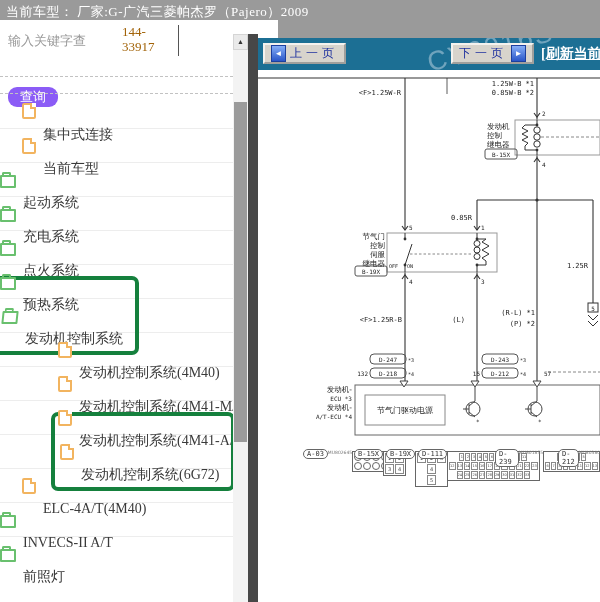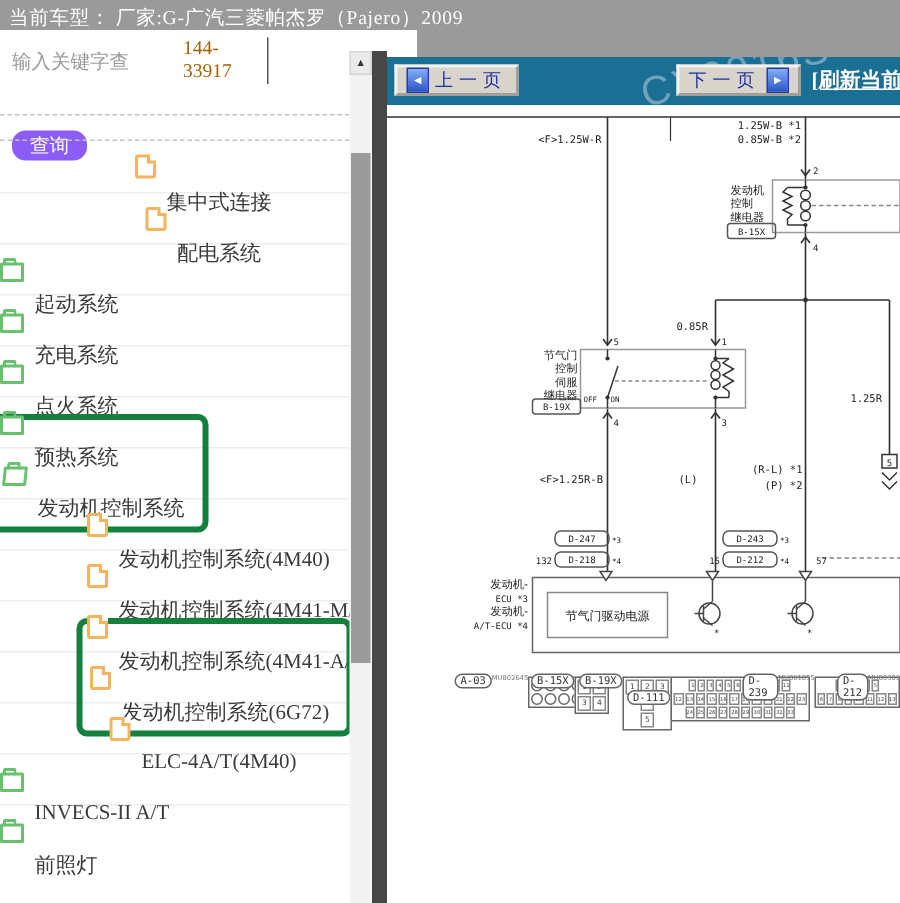--- a/index.html
+++ b/index.html
@@ -14,21 +14,21 @@
   .search-value{position:absolute;left:122px;top:4px;width:52px;font-size:13px;color:#a16207;line-height:15px;}
   .caret{position:absolute;left:178px;top:5px;width:1px;height:31px;background:#555;}
   .query-btn{position:absolute;left:8px;top:27px;background:#8b5cf6;color:#fff;border:none;
              border-radius:9px;font-family:"Liberation Serif",serif;font-size:13px;padding:1px 12px;cursor:pointer;margin-top:40px;}
   .clipped-row{position:absolute;left:0;top:56px;width:233px;height:18px;overflow:hidden;
                border-top:1px dashed #c2c2c2;border-bottom:1px dashed #c2c2c2;box-sizing:border-box;}
   .clipped-inner{display:flex;align-items:center;gap:7px;margin:-9px 0 0 40px;font-size:14px;color:#555;}
   #tree{position:absolute;left:0;top:74px;width:233px;}
   .tree-row{height:34px;box-sizing:border-box;border-top:1px solid #ededed;display:flex;align-items:center;}
   .tree-row.first{border-top:none;}
-  .ind1{padding-left:38px;justify-content:center;} .ind2{} .ind3{padding-left:58px;}
+  .ind1{padding-left:22px;} .ind2{} .ind3{padding-left:58px;}
   .row-inner{display:inline-flex;align-items:center;gap:7px;}
   .row-inner.redbox{border:4px solid #15803d;border-radius:7px;padding:3px 12px 3px 5px;margin-left:-7px;}
   .lbl{font-size:14px;color:#3a3a3a;white-space:nowrap;margin-top:47px;}
   
   .icon{position:relative;display:inline-block;flex:none;}
   .icon.file{width:10px;height:12px;border:2px solid #f2b45f;border-radius:2px;background:#fff;}
   .icon.file::after{content:'';position:absolute;right:-2px;top:-2px;width:4px;height:4px;
                     background:#fff;border-left:2px solid #f2b45f;border-bottom:2px solid #f2b45f;}
   .icon.folder,.icon.folder-open{width:12px;height:9px;border:2px solid #69c06e;border-radius:1px;margin-top:4px;background:#fff;}
   .icon.folder::before,.icon.folder-open::before{content:'';position:absolute;top:-5px;left:0;width:5px;height:3px;
@@ -103,21 +103,21 @@
     <div id="tree">
         <div class="tree-row ind1 first">
           <span class="row-inner">
             <span class="icon file"></span>
             <span class="lbl">集中式连接</span>
           </span>
         </div>
         <div class="tree-row ind1">
           <span class="row-inner">
             <span class="icon file"></span>
-            <span class="lbl">配电系统</span>
+            <span class="lbl">当前车型</span>
           </span>
         </div>
         <div class="tree-row ind2">
           <span class="row-inner">
             <span class="icon folder"></span>
             <span class="lbl">起动系统</span>
           </span>
         </div>
         <div class="tree-row ind2">
           <span class="row-inner">
@@ -404,21 +404,21 @@
               <span class="cell">3</span>
             </div>
             <div class="conn-row">
               <span class="cell">4</span>
             </div>
             <div class="conn-row">
               <span class="cell">5</span>
             </div>
           </div>
         </div>
-        <div class="conn sm" style="left: 160px; align-items: center;">
+        <div class="conn sm" style="left: 160px;">
           <span class="conn-name">D-111</span>
           <span class="conn-code"></span>
           <div class="conn-box">
             <div class="conn-row">
               <span class="cell">1</span>
               <span class="cell">2</span>
               <span class="cell">3</span>
               <span class="cell">4</span>
               <span class="cell">5</span>
               <span class="cell">6</span>

